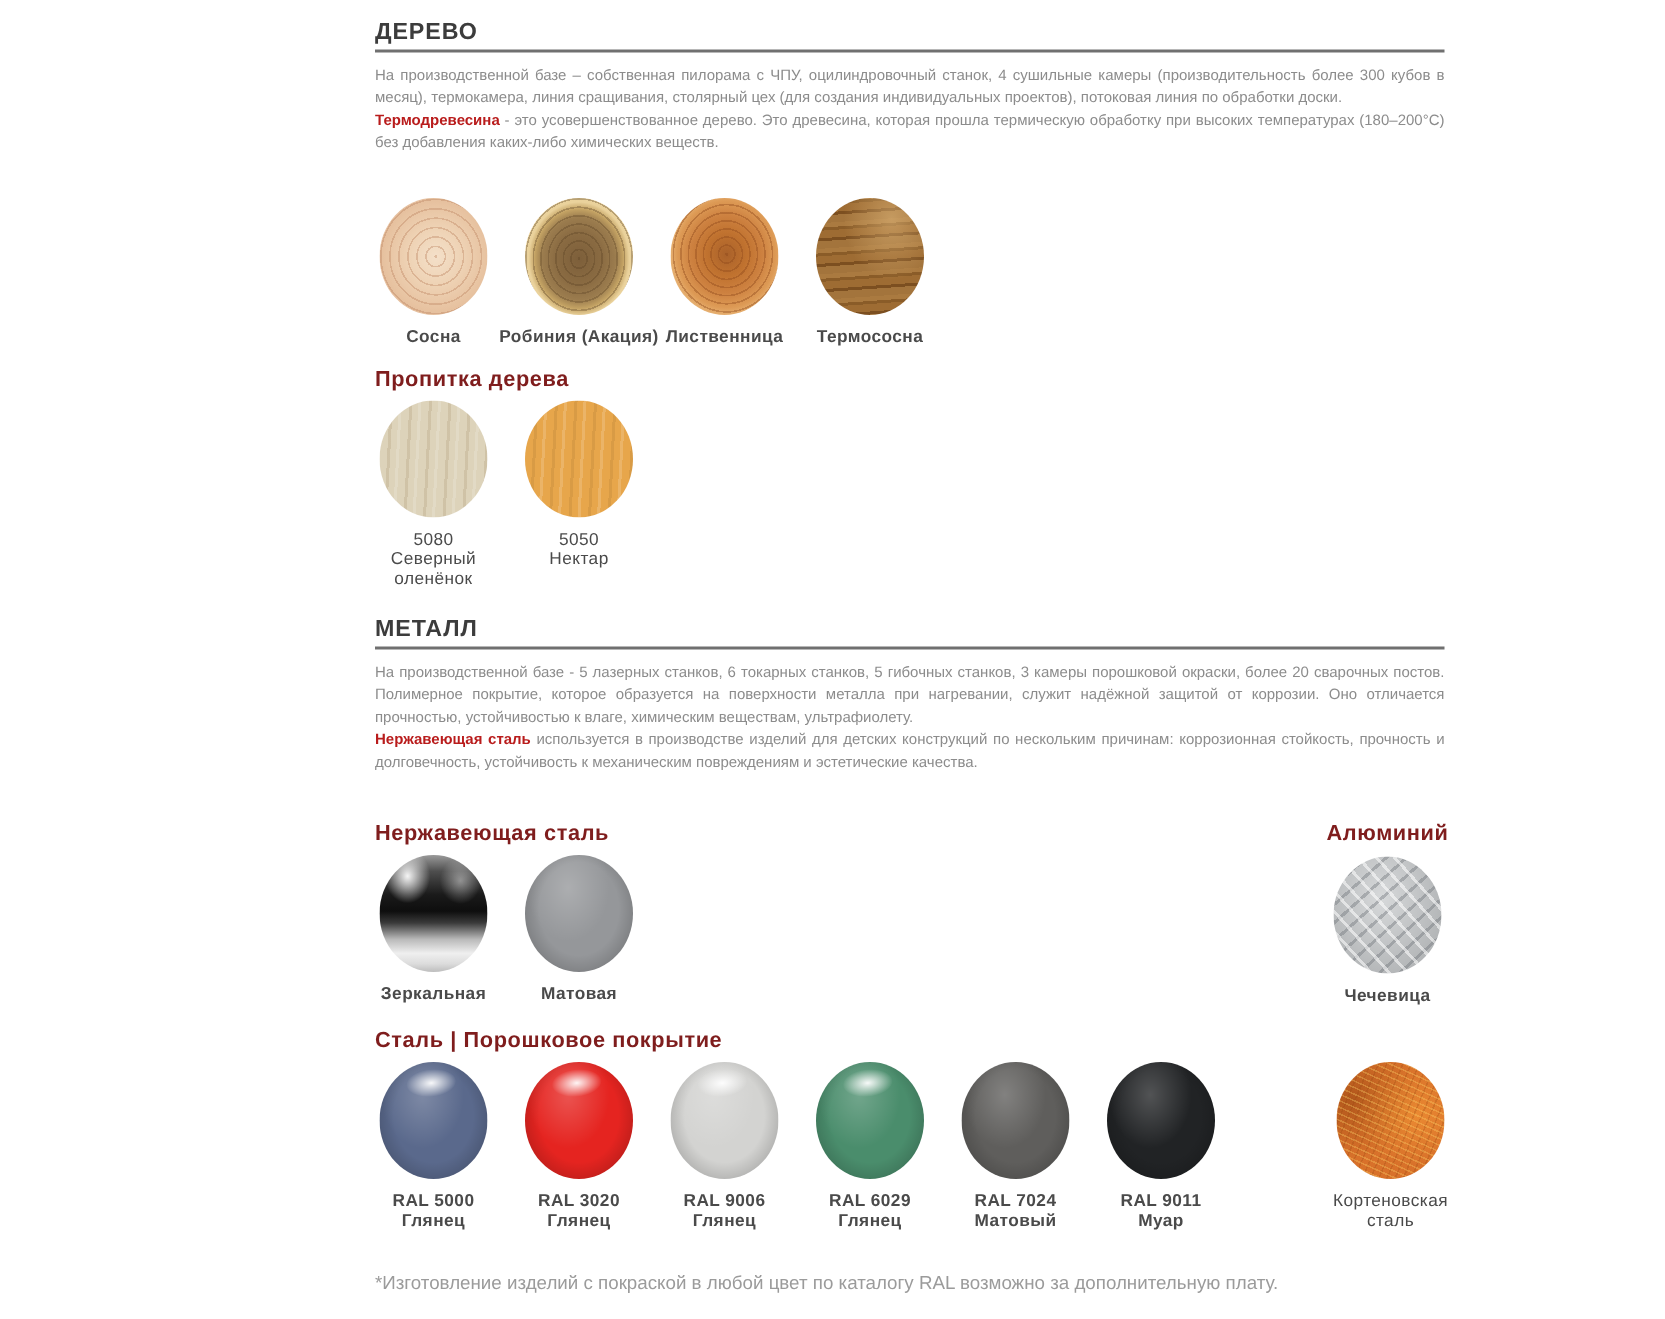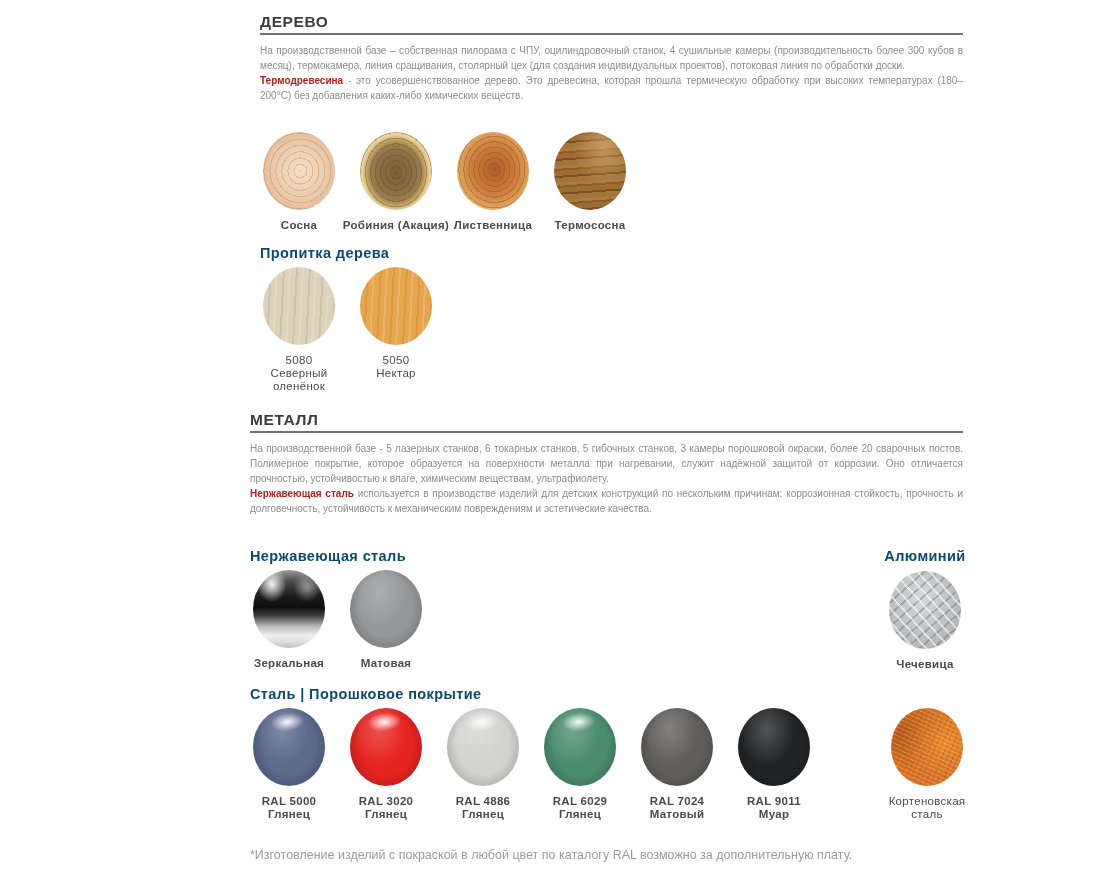--- a/index.html
+++ b/index.html
@@ -21,21 +21,21 @@
   .para-block { margin-top: 8px; }
   .body-text {
     font-size: 10px; line-height: 15px; color: #8c8c8c;
     text-align: justify;
   }
   .bold-lead { font-weight: bold; color: #b91c1c; }
   .wood-para { min-height: 75px; }
   .metal-para { min-height: 90px; }
 
   .sub-title {
-    font-size: 14.5px; line-height: 16px; color: #0c4a6e;
+    font-size: 14.5px; line-height: 16px; color: #7f1d1d;
     letter-spacing: .4px;
   }
 
   .swatch-row { display: flex; gap: 25px; padding-left: 3px; align-items: flex-start; }
   .swatch { display: flex; flex-direction: column; align-items: center; width: 72px; flex: 0 0 auto; }
   .circle {
     width: 72px; height: 78px; border-radius: 50%;
     position: relative; overflow: hidden; flex: 0 0 auto;
   }
   .swatch-label {
@@ -115,21 +115,21 @@
   .footnote {
     margin-top: 27px; font-size: 12.5px; line-height: 14px; color: #9b9b9b;
   }
 </style>
 </head>
 <body>
 
 <div class="page">
   <div class="content">
 
-    <section style="margin-top:13px;margin-left:10px;">
+    <section style="margin-top:13px;">
       <h1 class="sec-title">ДЕРЕВО</h1>
       <div class="rule"></div>
 
       <div class="para-block wood-para">
         <p class="body-text">На производственной базе – собственная пилорама с ЧПУ, оцилиндровочный станок, 4 сушильные камеры (производительность более 300 кубов в месяц), термокамера, линия сращивания, столярный цех (для создания индивидуальных проектов), потоковая линия по обработки доски.</p>
         <p class="body-text"><span class="bold-lead">Термодревесина</span><span> - это усовершенствованное дерево. Это древесина, которая прошла термическую обработку при высоких температурах (180–200°С) без добавления каких-либо химических веществ.</span></p>
       </div>
 
       <div class="swatch-row row-wood">
         <div class="swatch">
@@ -212,21 +212,21 @@
         <div class="swatch">
           <div class="circle sphere glossy" style="background-color: rgb(229, 36, 32);"></div>
           <div class="swatch-label">
             <div class="nowrap">RAL 3020</div>
             <div class="nowrap">Глянец</div>
           </div>
         </div>
         <div class="swatch">
           <div class="circle sphere glossy" style="background-color: rgb(211, 211, 209);"></div>
           <div class="swatch-label">
-            <div class="nowrap">RAL 4886</div>
+            <div class="nowrap">RAL 9006</div>
             <div class="nowrap">Глянец</div>
           </div>
         </div>
         <div class="swatch">
           <div class="circle sphere glossy" style="background-color: rgb(74, 141, 108);"></div>
           <div class="swatch-label">
             <div class="nowrap">RAL 6029</div>
             <div class="nowrap">Глянец</div>
           </div>
         </div>

